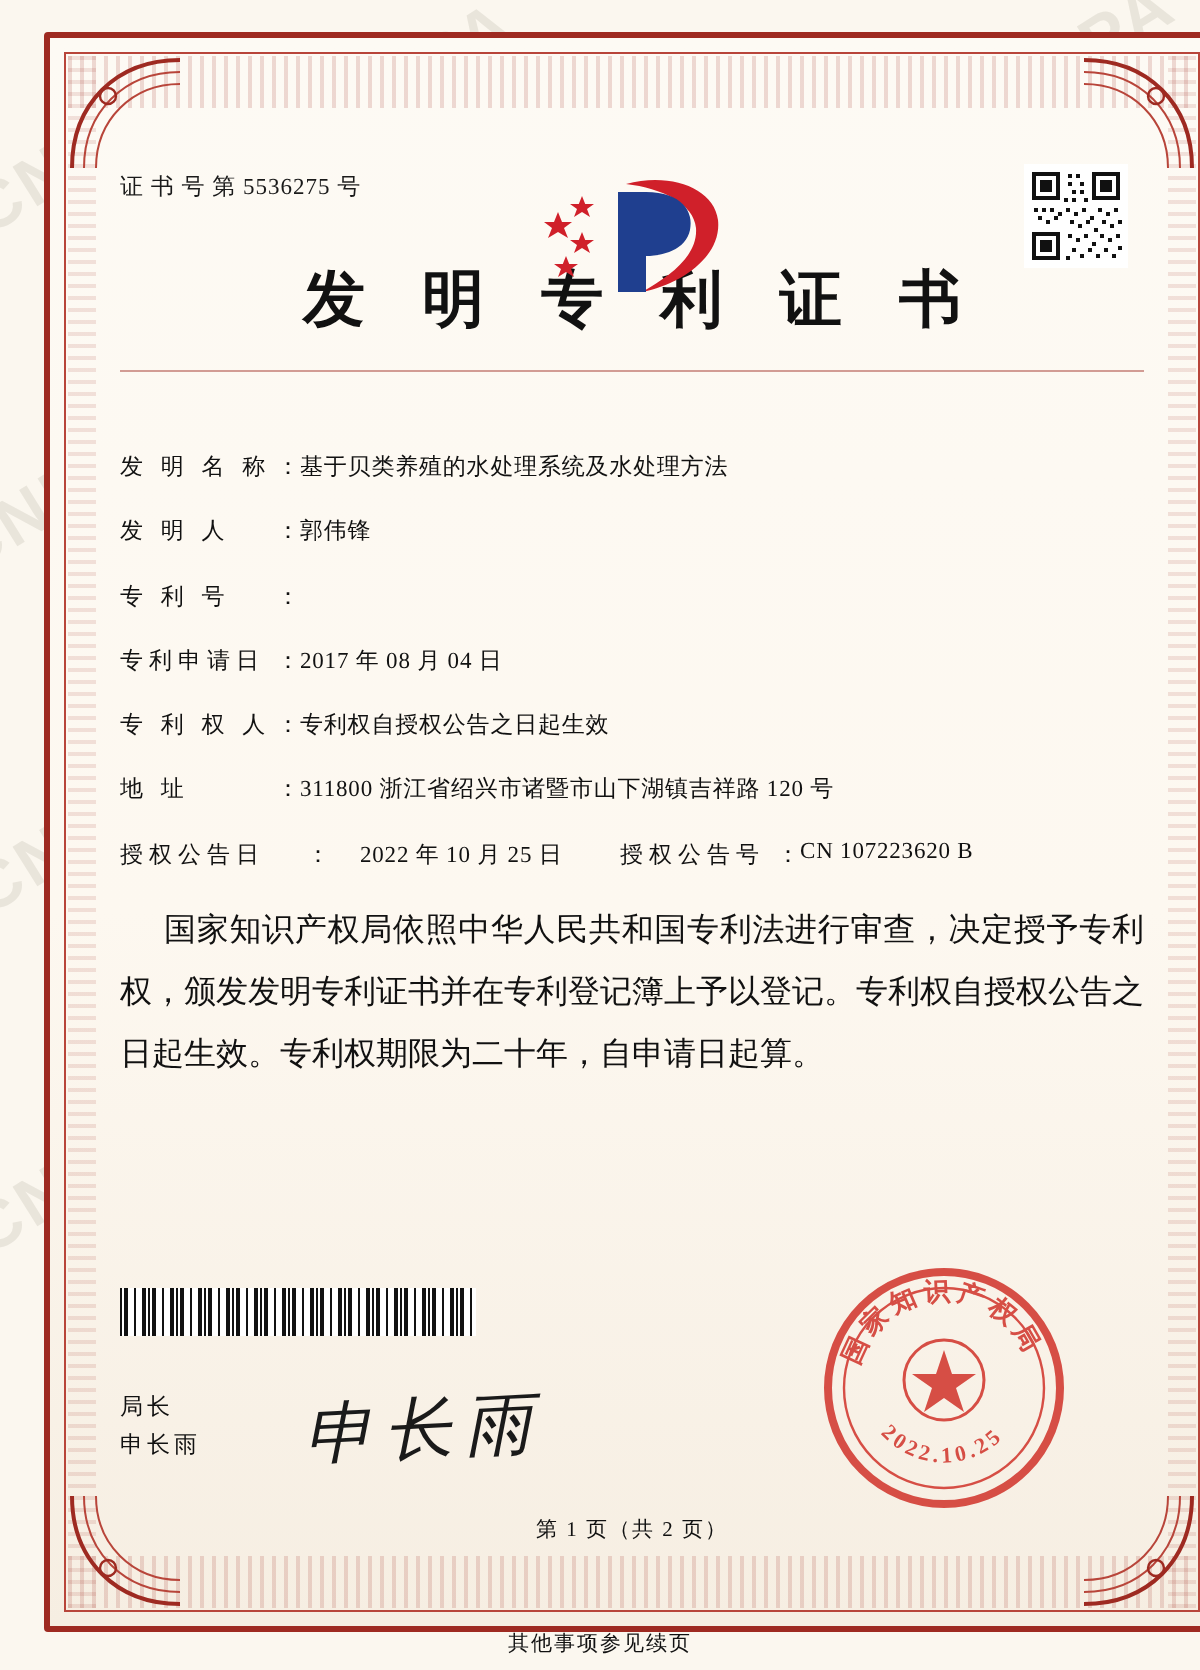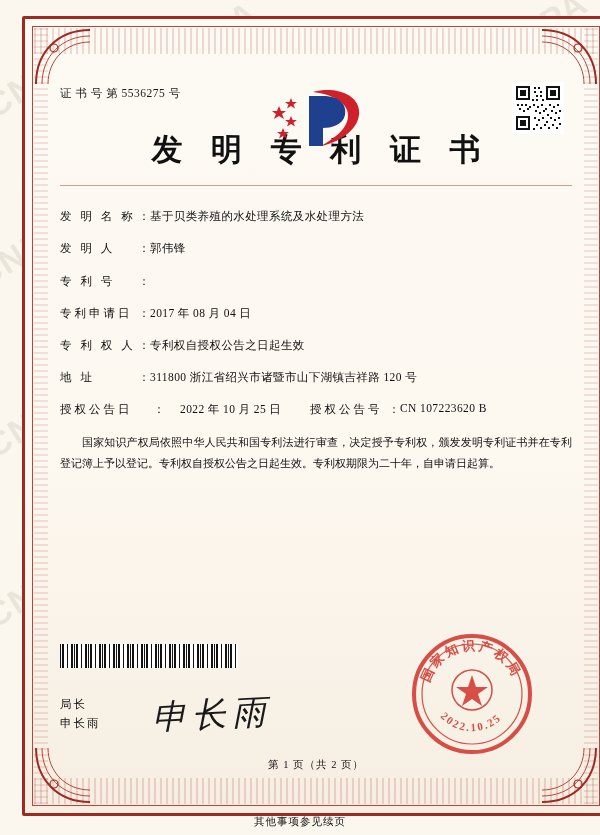--- a/index.html
+++ b/index.html
@@ -110,21 +110,21 @@
     margin-top:28px;
     margin-left:10px;
     font-family:Liberation Sans, sans-serif;
   }
   .title-rule{
     width:100%;height:1px;background:#9e2a21;opacity:.45;
     margin:14px 0 0 0;
   }
 
   
-  .fields{margin-top:22px;}
+  .fields{margin-top:40px;}
   .field{
     display:flex;align-items:flex-start;
     font-size:11.5px;color:#111;
     margin-bottom:15px;
     line-height:1.5;
   }
   .f-label{
     width:78px;flex:0 0 78px;
     letter-spacing:3px;
     white-space:nowrap;
@@ -135,21 +135,21 @@
   .field-row2{
     display:flex;align-items:flex-start;
     font-size:11.5px;color:#111;margin-bottom:15px;
   }
   .half{display:flex;align-items:flex-start;}
   .half.left{width:250px;flex:0 0 250px;gap:15px;}
   .half .f-label{width:78px;flex:0 0 78px;letter-spacing:3px;}
 
   
   .para{
-    font-size:11px;line-height:1.95;color:#111;
+    font-size:16px;line-height:1.95;color:#111;
     text-indent:22px;
     text-align:justify;
     margin-top:4px;
   }
   .para + .para{margin-top:2px;}
 
   
   .barcode{
     position:absolute;left:0;bottom:118px;
     width:178px;height:24px;

